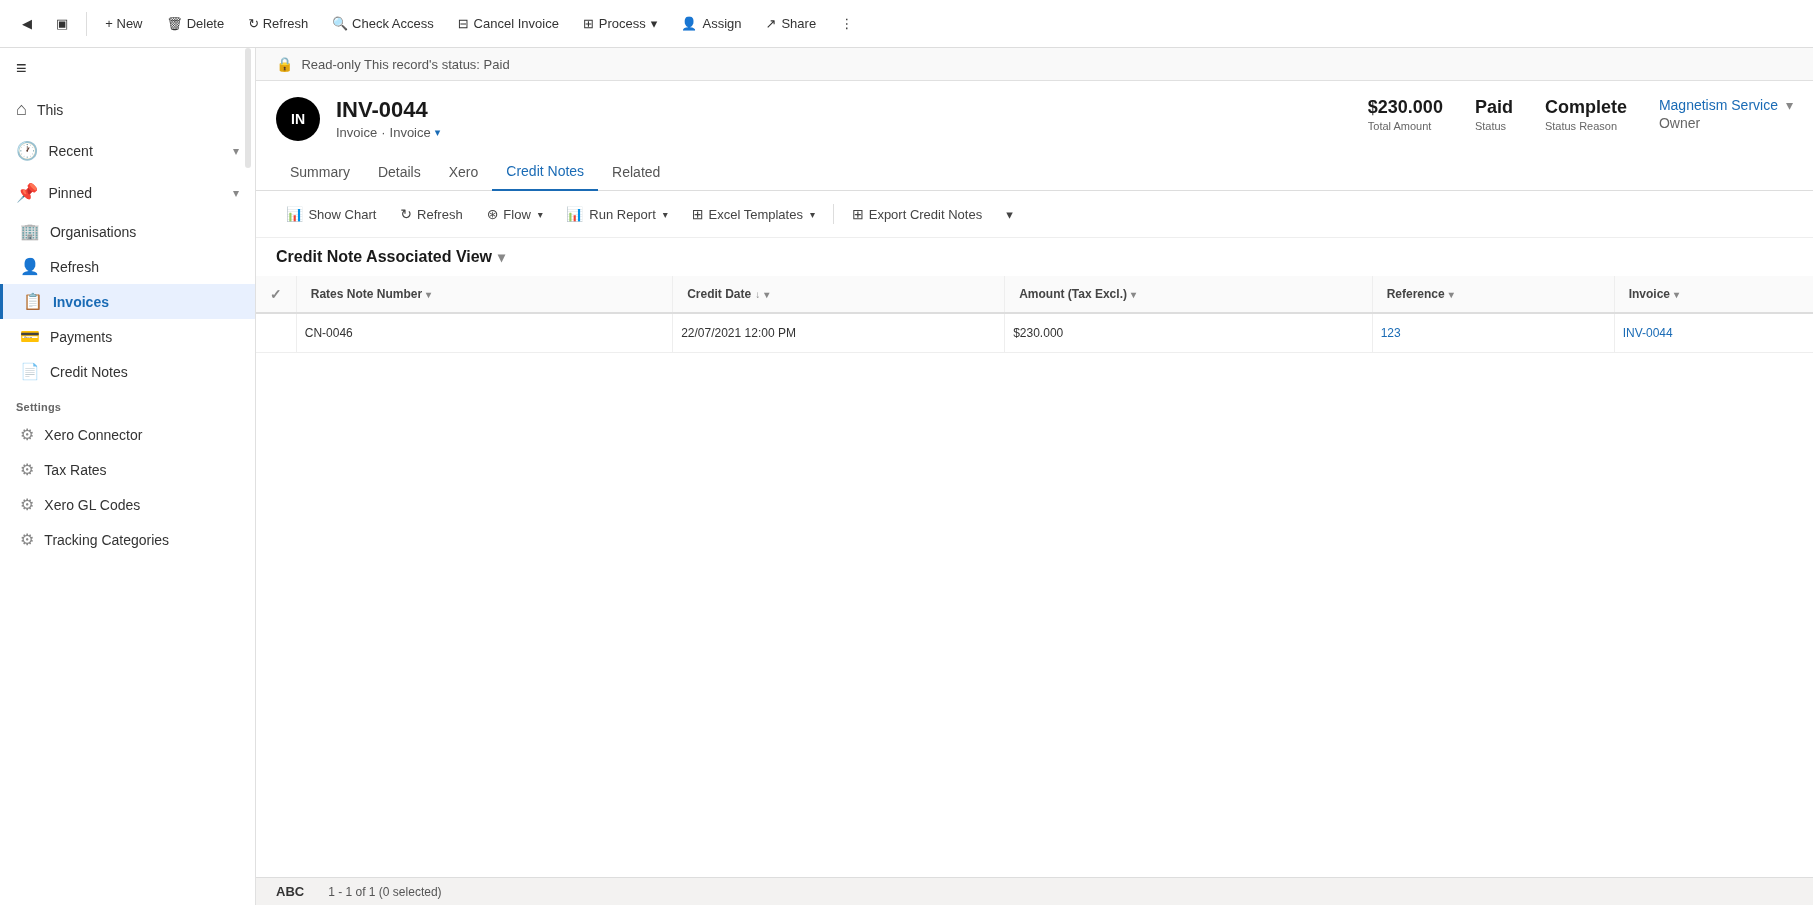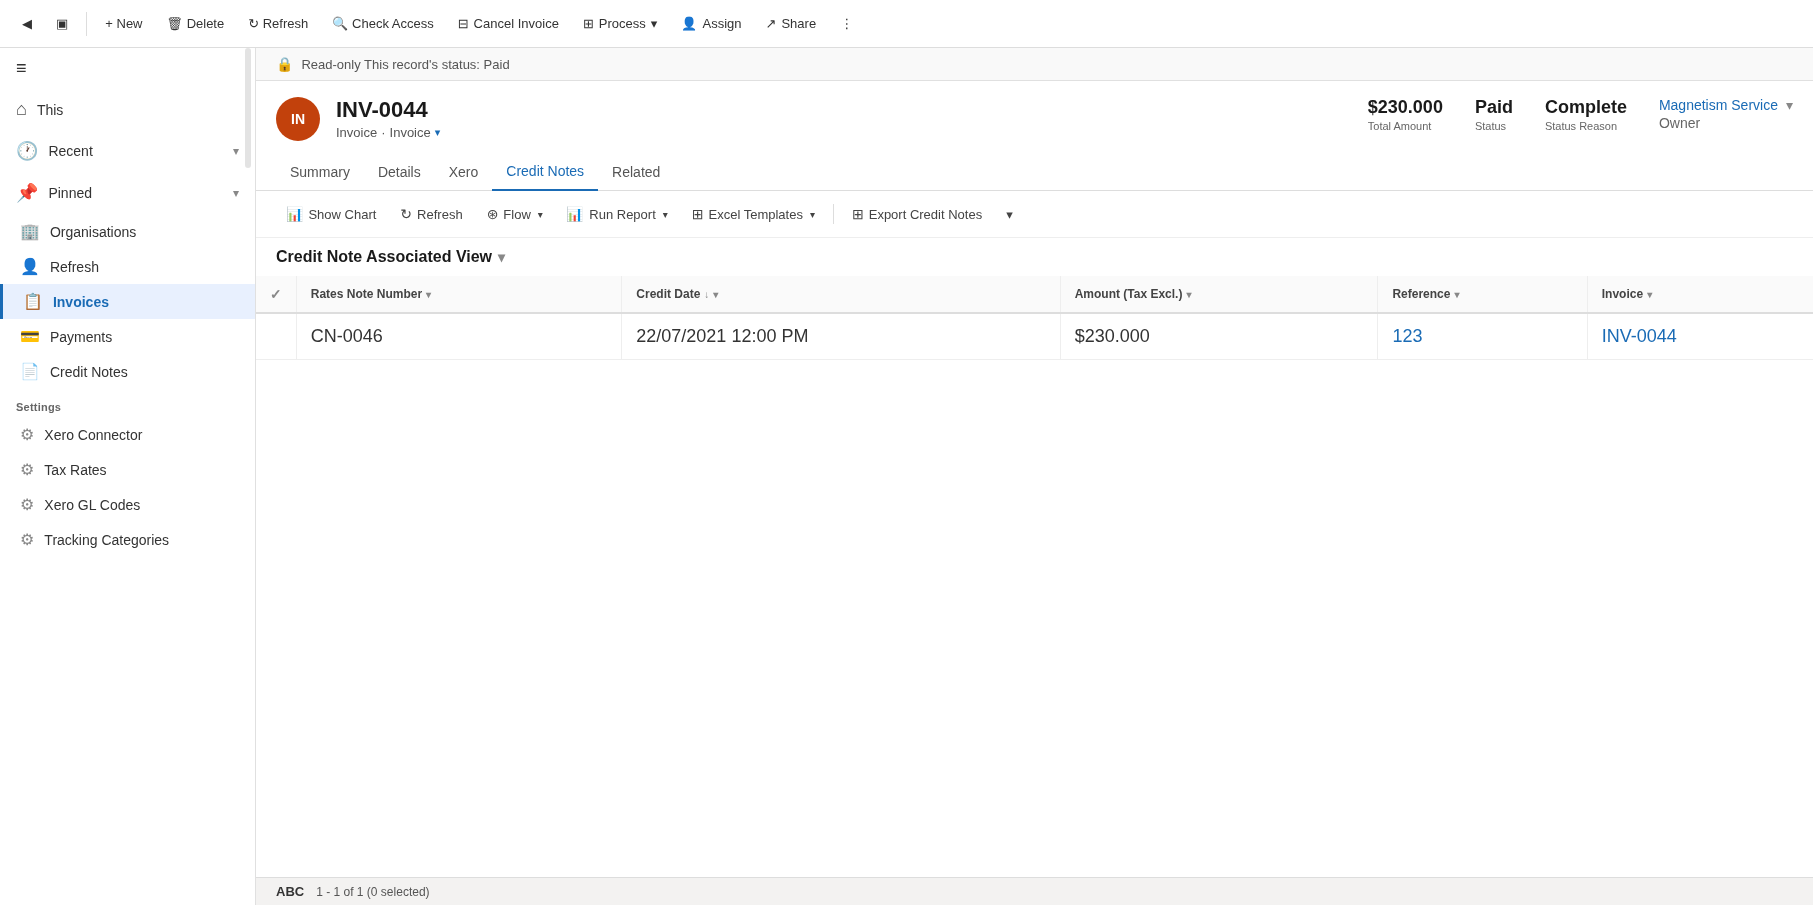--- a/index.html
+++ b/index.html
@@ -277,36 +277,36 @@
       display: flex;
       align-items: center;
       gap: 4px;
     }
     th .sort-icon { font-size: 10px; color: #888; }
     th .dropdown-icon { font-size: 10px; color: #888; cursor: pointer; }
     .checkbox-th { width: 36px; }
     .checkbox-th .check-icon { font-size: 14px; color: #888; }
     tbody tr { border-bottom: 1px solid #eee; }
     td {
-      padding: 12px 14px;
-      font-size: 18px;
+      padding: 12px 8px;
+      font-size: 12px;
       color: #333;
       border-right: 1px solid #eee;
     }
     td:last-child { border-right: none; }
     .link-cell { color: #1a6bb5; cursor: pointer; }
 
     
     .footer {
       background: #f3f2f1;
       border-top: 1px solid #ddd;
       padding: 6px 20px;
       display: flex;
       align-items: center;
-      gap: 12px;
+      gap: 24px;
       flex-shrink: 0;
       font-size: 12px;
       color: #444;
     }
     .footer-abc {
       font-weight: 700;
       font-size: 13px;
       color: #333;
       cursor: pointer;
     }
@@ -414,21 +414,21 @@
   </div>
 
   <div class="content">
 
     <div class="readonly-bar">
       <span class="lock-icon">🔒</span>
       <span>Read-only  This record's status: Paid</span>
     </div>
 
     <div class="record-header">
-      <div class="avatar" style="background: #c2410c;">IN</div>
+      <div class="avatar" style="background: #000000;">IN</div>
       <div class="record-title-area">
         <div class="record-title">INV-0044</div>
         <div class="record-subtitle">
           <span>Invoice</span>
           <span> · </span>
           <span>Invoice</span>
           <span class="chevron-down">▾</span>
         </div>
       </div>
       <div class="record-meta">

